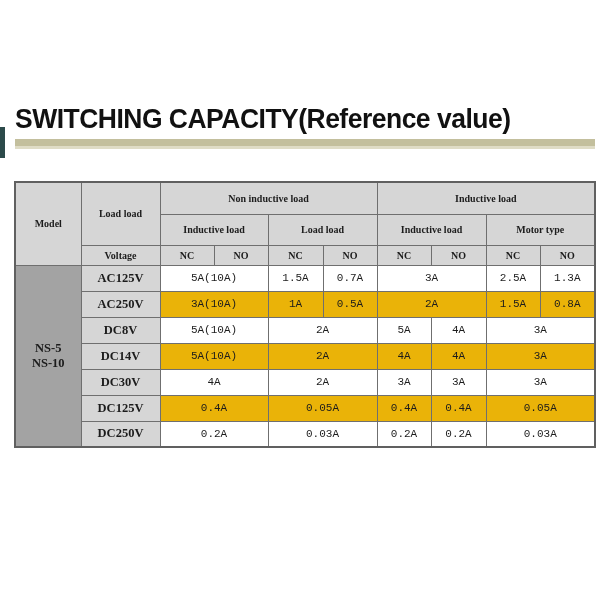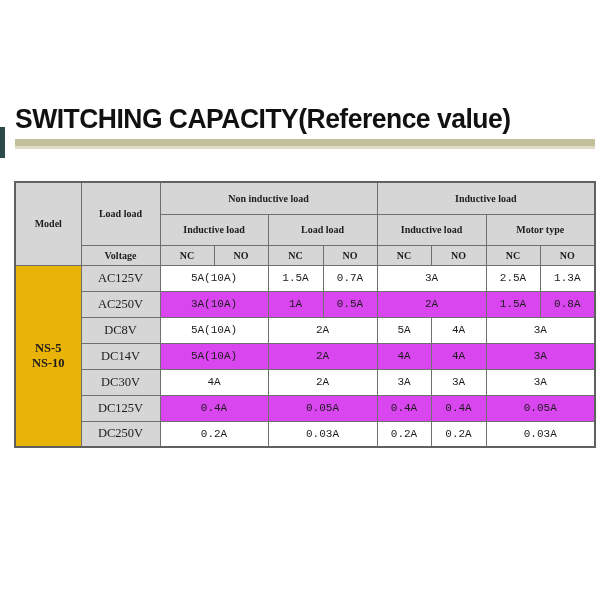--- a/index.html
+++ b/index.html
@@ -59,36 +59,36 @@
     overflow: hidden;
   }
   table.cap th {
     background: #d6d6d6;
     font-weight: bold;
     font-size: 10px;
   }
   th.ncno { font-size: 13.5px; }
   td.label-cell {
     background: #d6d6d6;
-    font-weight: normal;
+    font-weight: bold;
     font-size: 12.5px;
   }
   td.model-cell {
-    background: #eab308;
+    background: #a3a3a3;
     font-weight: bold;
     font-size: 12.5px;
     line-height: 1.2;
     margin-top: 37px;
   }
   td.val {
     background: #ffffff;
     font-size: 11px;
     font-family: Liberation Mono, monospace;
   }
-  tr.alt td.val { background: #d946ef; }
+  tr.alt td.val { background: #eab308; }
   td.raised {
     vertical-align: top;
     padding-top: 2px;
   }
   tr.hr1 { height: 32px; }
   tr.hr2 { height: 31px; }
   tr.hr3 { height: 20px; }
   tr.body-row { height: 26px; }
 </style>
 </head>

